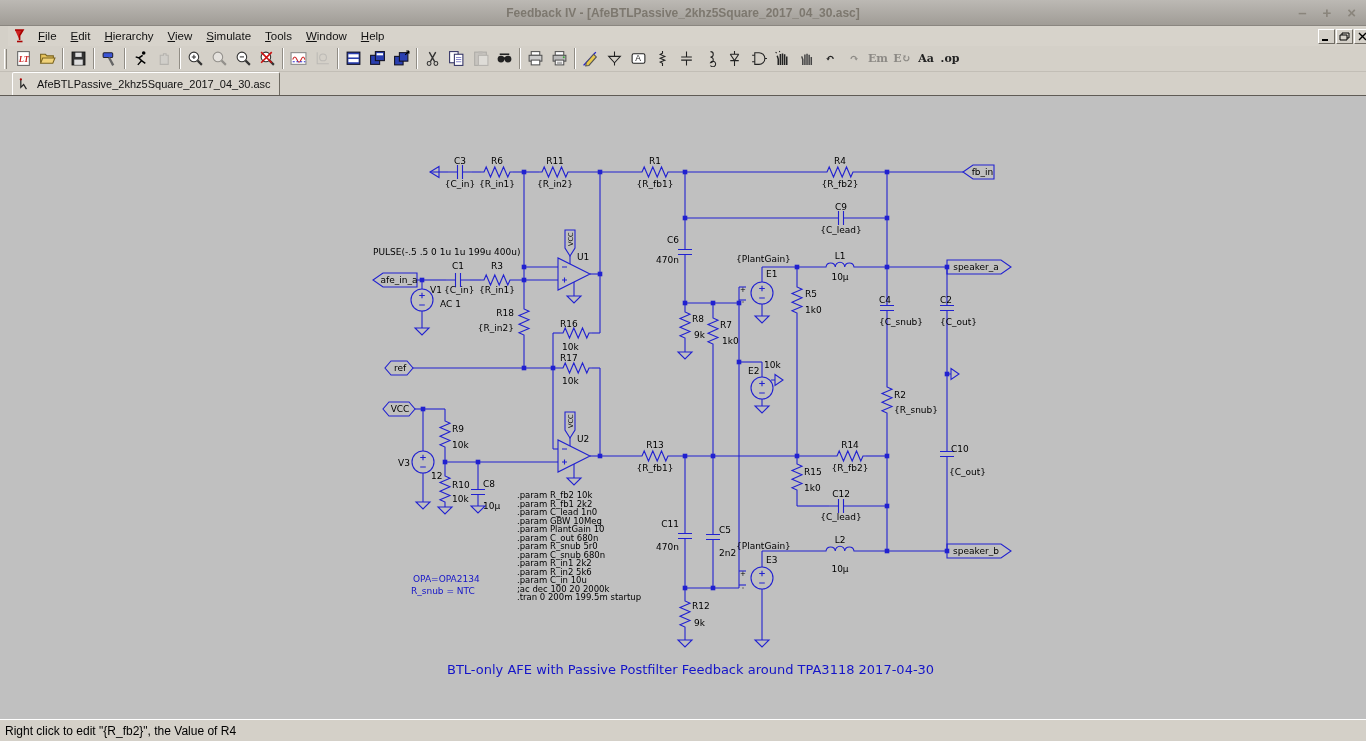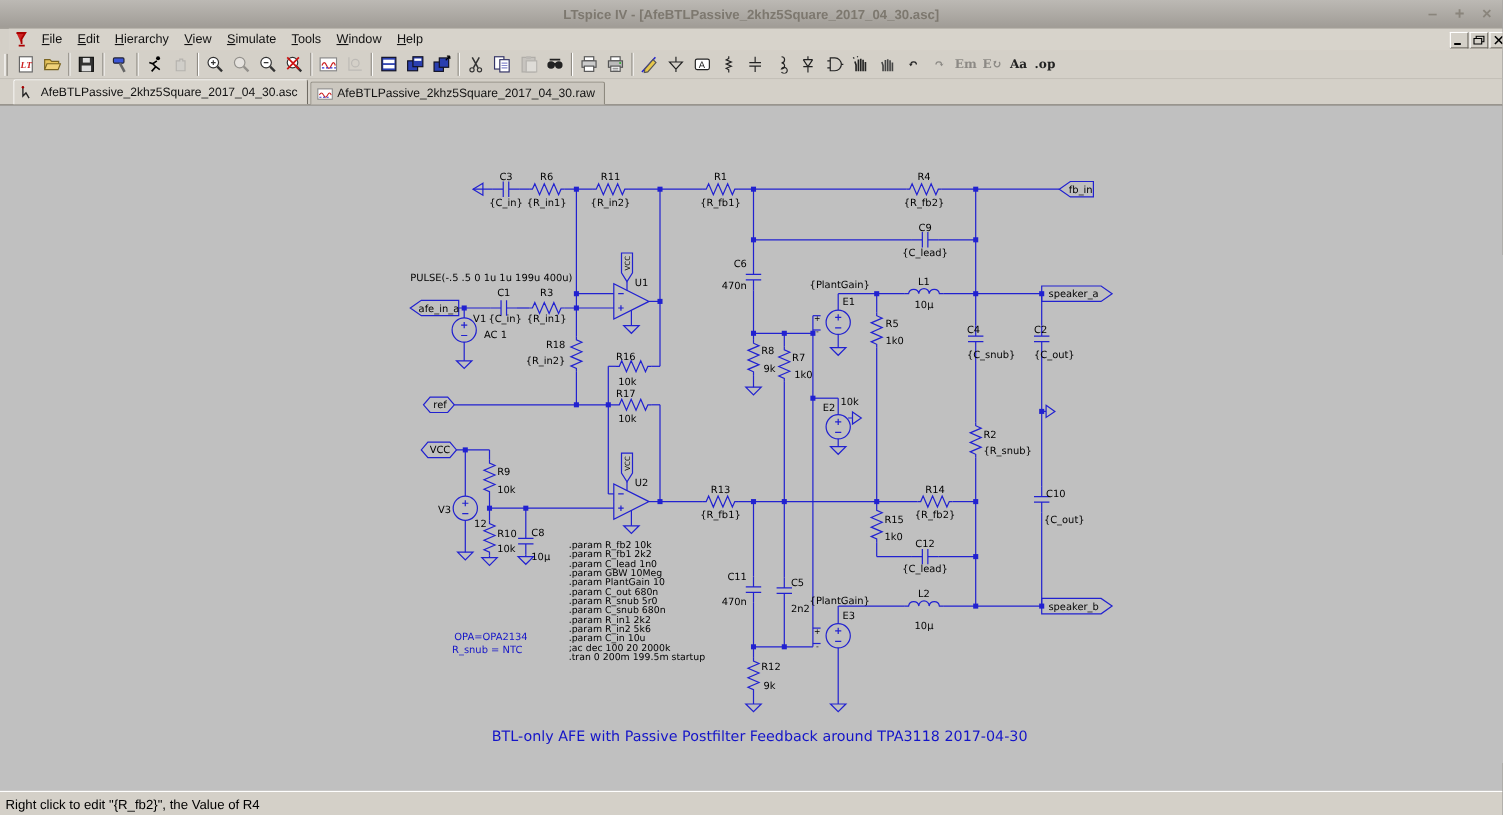--- a/index.html
+++ b/index.html
@@ -51,21 +51,21 @@
   .statusbar{position:absolute;left:0;top:719px;width:100%;height:22px;background:#d4d0c8;
     border-top:1px solid #fff;display:flex;align-items:center;font-size:12px;color:#000;padding-left:5px;}
   .hidden-defs{position:absolute;width:0;height:0;overflow:hidden;}
 </style>
 </head>
 <body>
 
 <div class="window">
 
   <div class="titlebar">
-    <span class="ttl">LTspice IV - [AfeBTLPassive_2khz5Square_2017_04_30.asc]</span>
+    <span class="ttl">Feedback IV - [AfeBTLPassive_2khz5Square_2017_04_30.asc]</span>
     <div class="wctrls">
       <span>–</span>
       <span>+</span>
       <span>×</span>
     </div>
   </div>
 
   <div class="menubar">
     <svg class="appico" viewBox="0 0 16 16">
       <path d="M4 2 H12 L8.6 7.5 V12" stroke="#a00" stroke-width="1.6" fill="#c22"></path>
@@ -286,28 +286,20 @@
       </div>
     </div>
 
   <div class="tabbar" id="tabbar">
       <div class="tab active">
         <svg viewBox="0 0 16 16">
           <path d="M3 2 L3 11 L6 8 L9 13" stroke="#222" stroke-width="1.3" fill="none"></path>
           <circle cx="3" cy="2.5" r="1.2" fill="#a00"></circle>
         </svg>
         <span>AfeBTLPassive_2khz5Square_2017_04_30.asc</span>
-      </div>
-      <div class="tab">
-        <svg viewBox="0 0 16 16">
-          <rect x="1" y="3" width="14" height="10" fill="#fff" stroke="#888"></rect>
-          <path d="M2.5 9 Q4.5 5 6.5 9 T10.5 9 T14 9" stroke="#c22" fill="none"></path>
-          <path d="M2.5 11 h2 m1.5 0 h2 m1.5 0 h2" stroke="#33c" fill="none"></path>
-        </svg>
-        <span>AfeBTLPassive_2khz5Square_2017_04_30.raw</span>
       </div>
     </div>
 
   <svg id="sch" width="1366" height="623" viewBox="0 96 1366 623">
       <line x1="430" y1="172" x2="448" y2="172" class="w"></line>
       <line x1="472" y1="172" x2="481" y2="172" class="w"></line>
       <line x1="513" y1="172" x2="539" y2="172" class="w"></line>
       <line x1="571" y1="172" x2="639" y2="172" class="w"></line>
       <line x1="671" y1="172" x2="824" y2="172" class="w"></line>
       <line x1="856" y1="172" x2="963" y2="172" class="w"></line>

